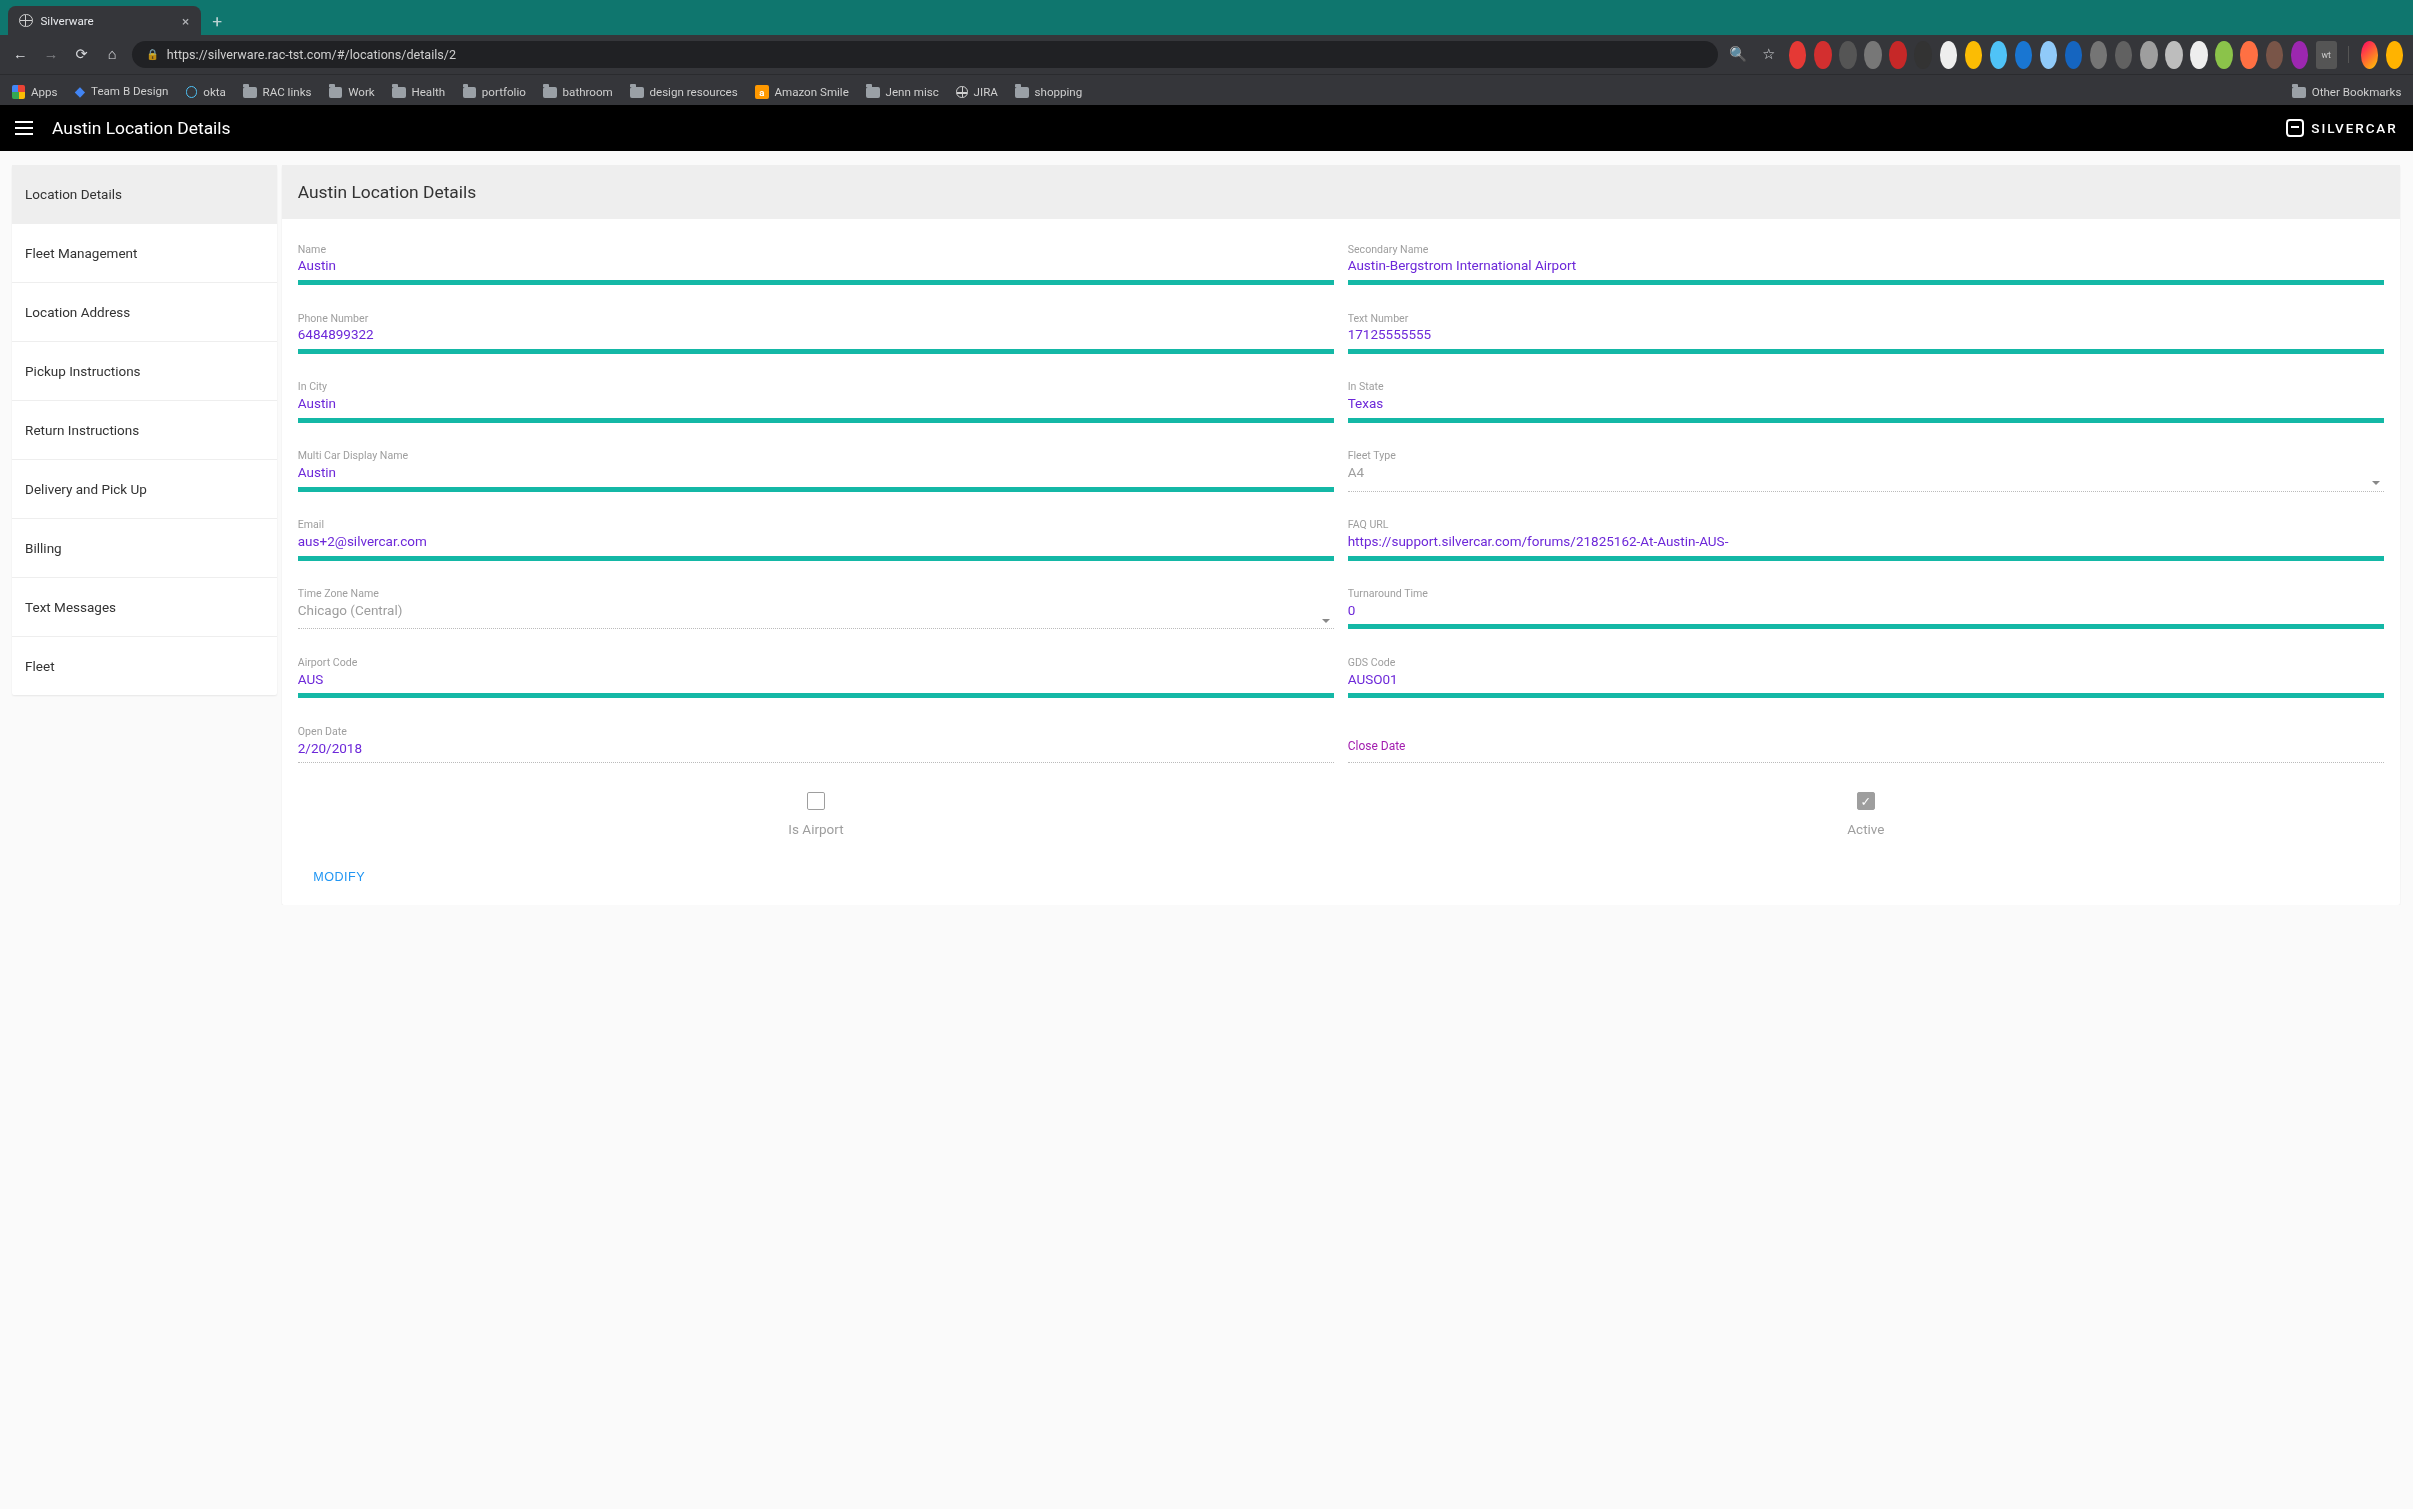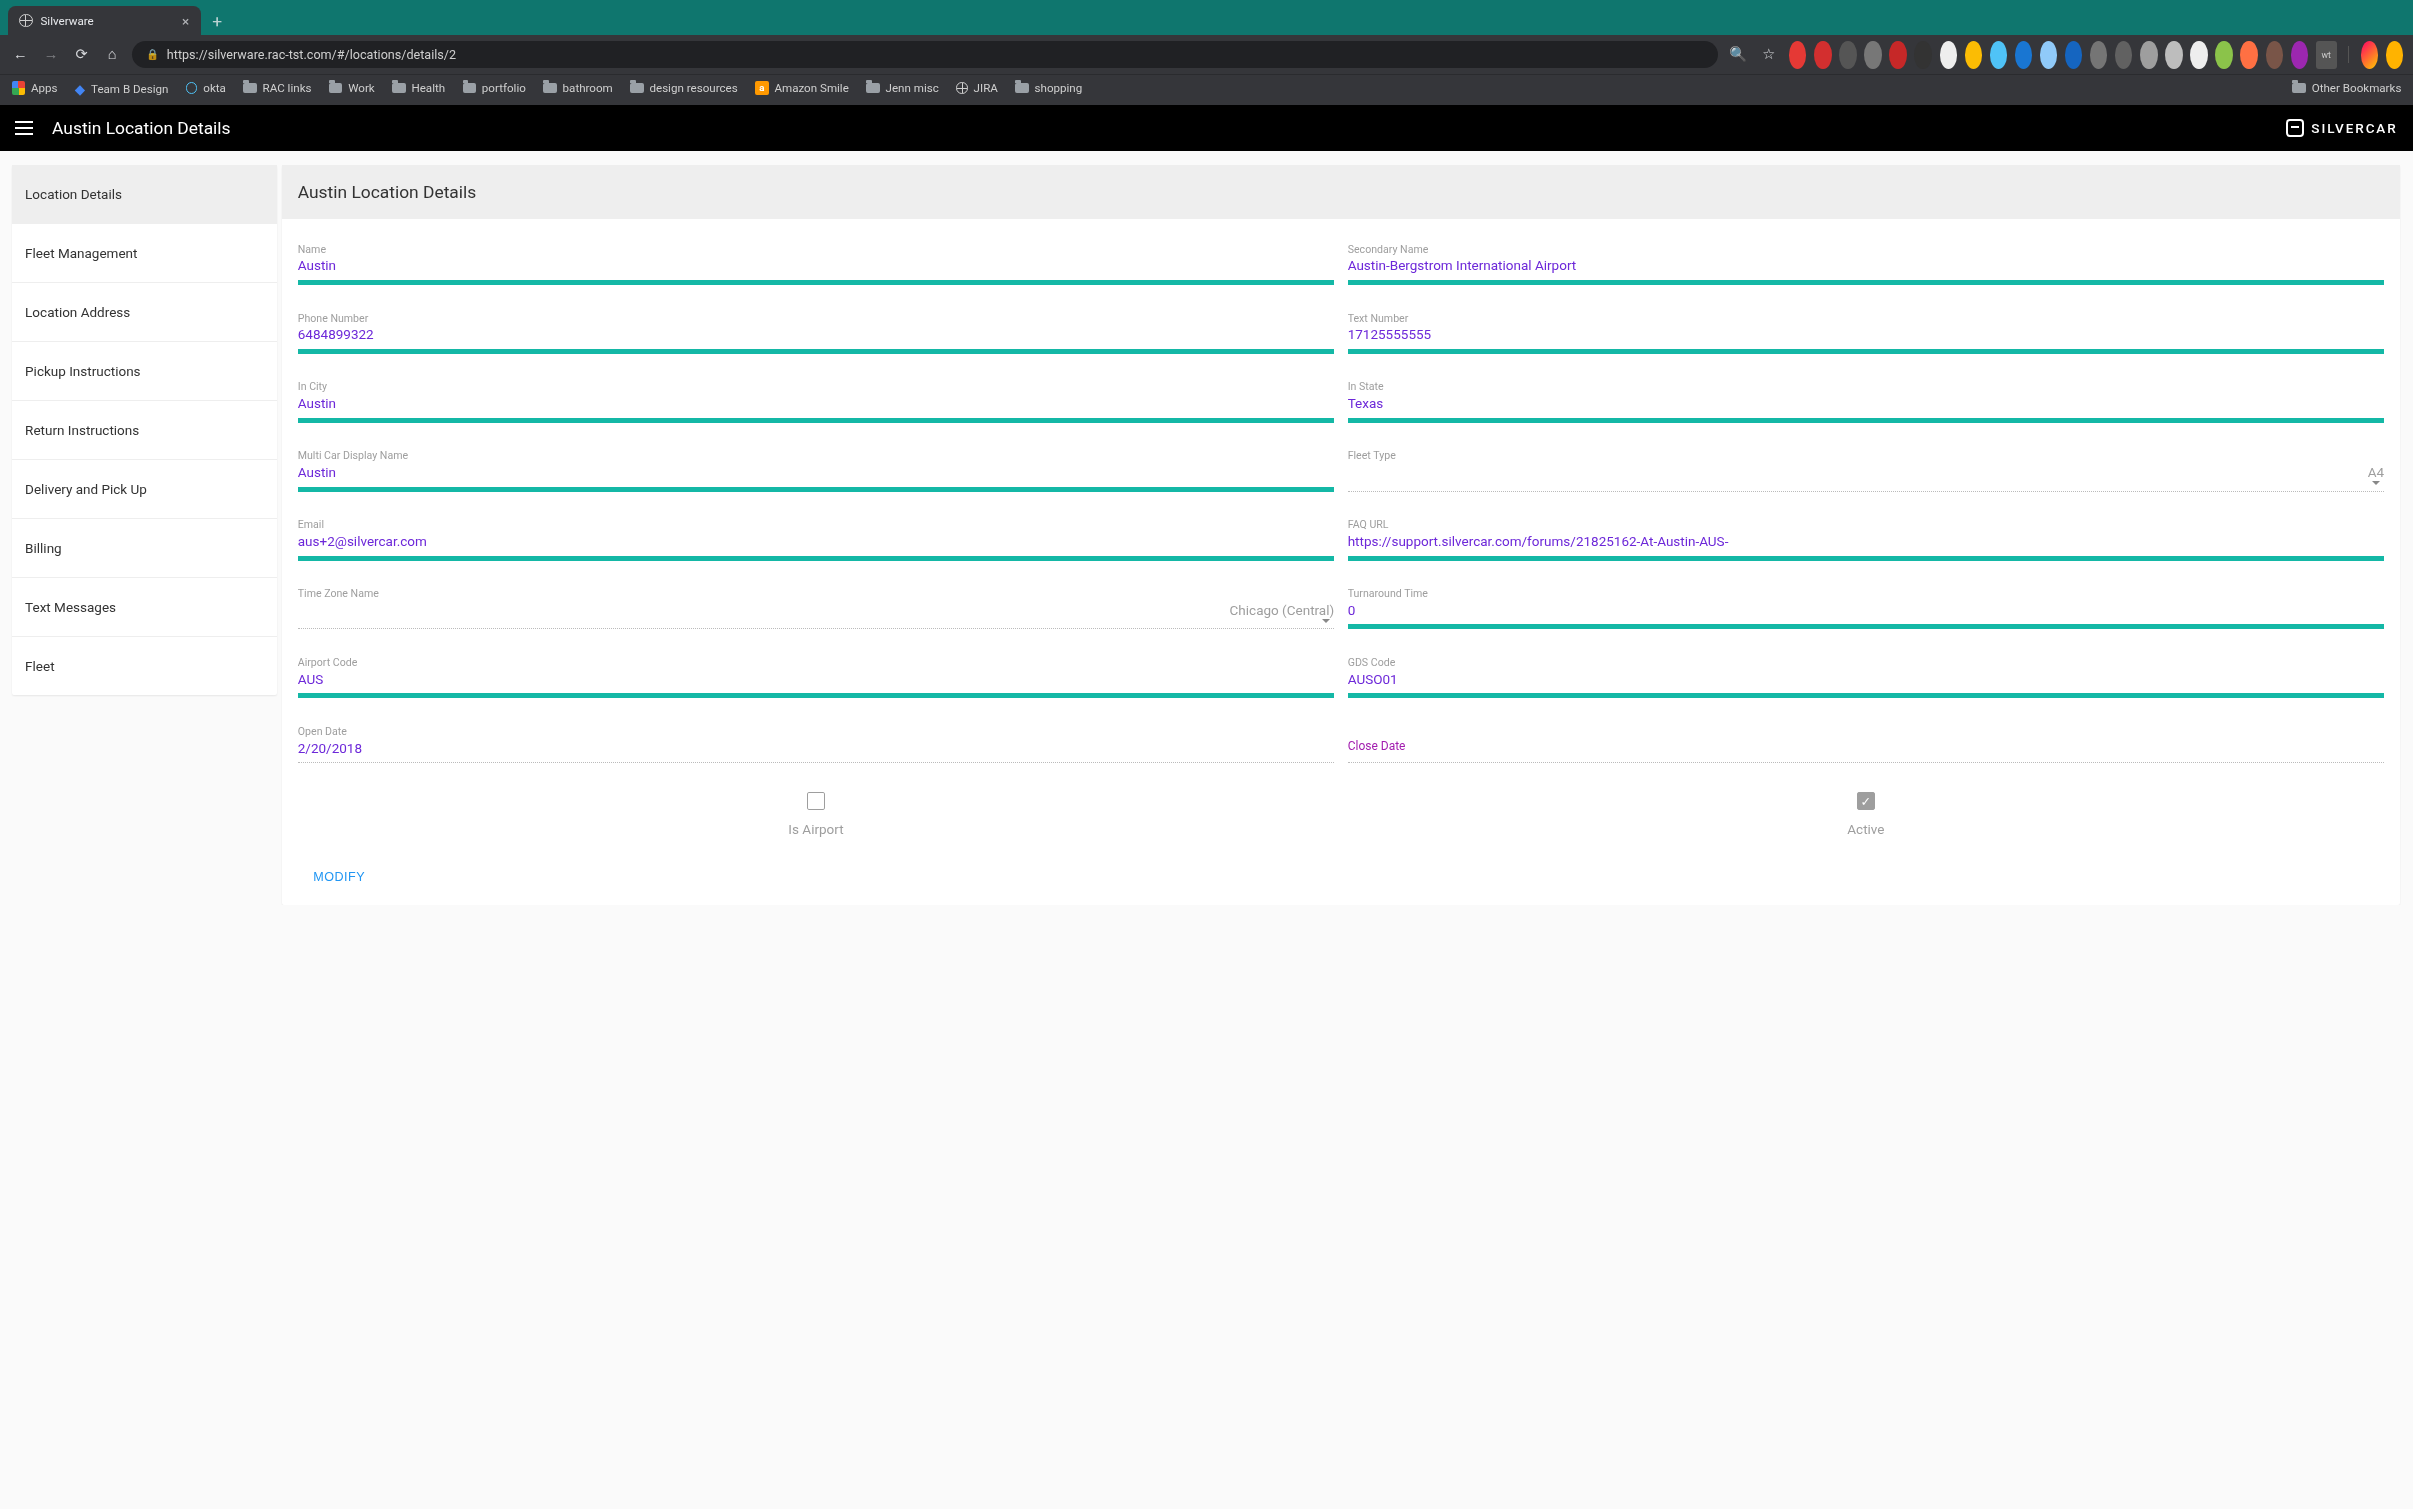--- a/index.html
+++ b/index.html
@@ -12,21 +12,21 @@
     .tab .close { margin-left: auto; font-size: 13.5px; opacity: .7; }
     .newtab { color: #e8eaed; font-size: 17.4px; margin-left: 11.6px; opacity: .8; cursor: pointer; padding-bottom: 3.9px; }
 
     .omnibox-row { display: flex; align-items: center; gap: 9.7px; padding: 5.8px 9.7px; background: #35363a; height: 39px; color: #e8eaed; }
     .omnibox-row .nav-icn { width: 21px; text-align: center; font-size: 14.5px; opacity: .9; cursor: pointer; }
     .url-bar { flex: 1; display: flex; align-items: center; gap: 7.7px; background: #202124; border-radius: 19.3px; padding: 3.9px 13.5px; height: 27px; font-size: 12.6px; color: #cfcfcf; }
     .url-bar .lock { font-size: 10.6px; opacity: .8; }
     .ext-icons { display: flex; gap: 7.7px; align-items: center; }
     .ext-icons .dot { width: 17.4px; height: 28px; border-radius: 50%; display: inline-block; }
 
-    .bookmarks-row { display: flex; align-items: flex-start; gap: 17.4px; padding: 5.8px 11.6px; background: #35363a; height: 31px; font-size: 11.6px; color: #cfcfcf; border-top: 1px solid #2a2b2e; }
+    .bookmarks-row { display: flex; align-items: flex-end; gap: 17.4px; padding: 5.8px 11.6px; background: #35363a; height: 31px; font-size: 11.6px; color: #cfcfcf; border-top: 1px solid #2a2b2e; }
     .bookmarks-row .bk { display: flex; align-items: center; gap: 5.8px; white-space: nowrap; cursor: pointer; }
     .bookmarks-row .spacer { flex: 1; }
     .folder-icn { width: 13.5px; height: 10.6px; background: #9aa0a6; border-radius: 1.9px; position: relative; }
     .folder-icn::before { content: ""; position: absolute; top: -2.9px; left: 0; width: 5.8px; height: 2.9px; background: #9aa0a6; border-radius: 1px 1px 0 0; }
 
     
     .app-header { background: #000; color: #fff; height: 46px; display: flex; align-items: center; padding: 0 15.4px; gap: 19.3px; }
     .hamburger { width: 17.4px; height: 13.5px; display: flex; flex-direction: column; justify-content: space-between; cursor: pointer; }
     .hamburger span { display: block; height: 1.9px; background: #fff; }
     .app-title { font-size: 17.4px; font-weight: 400; }
@@ -43,21 +43,21 @@
 
     .content { flex: 1; background: #fff; border-radius: 1.9px; box-shadow: 0 1px 1.9px rgba(0,0,0,.08); }
     .content-header { background: #eeeeee; padding: 17.4px 15.4px; font-size: 17.4px; font-weight: 400; color: #333; }
     .form-area { padding: 9.7px 15.4px 19.3px 15.4px; }
     .form-row-full { margin-top: 9.7px; }
     .form-grid { display: grid; grid-template-columns: 1fr 1fr; column-gap: 13.5px; row-gap: 23px; }
     .field { border-bottom: 5px solid #14b8a6; padding: 3.9px 0 2.9px 0; position: relative; }
     .field.dotted { border-bottom: 1px dotted #bbb; }
     .field-label { font-size: 10.6px; color: #9e9e9e; display: block; margin-bottom: 1.9px; }
     .field-value { font-size: 13.5px; color: #6d28d9; min-height: 19.3px; display: block; }
-    .field-value.muted { color: #9e9e9e; text-align: right; }
+    .field-value.muted { color: #9e9e9e; }
     .field-placeholder { font-size: 12px; color: #a21caf; min-height: 19.3px; display: block; padding-top: 13.5px; }
     .dropdown-caret { position: absolute; right: 3.9px; bottom: 5.8px; width: 0; height: 0; border-left: 4.8px solid transparent; border-right: 4.8px solid transparent; border-top: 4.8px solid #888; }
 
     .checkbox-row { display: grid; grid-template-columns: 1fr 1fr; column-gap: 13.5px; margin-top: 29px; }
     .cb { display: flex; align-items: center; gap: 11.6px; font-size: 13.5px; color: #9e9e9e; flex-direction: column; }
     .cb-box { width: 17.4px; height: 17.4px; border: 1.9px solid #9e9e9e; border-radius: 1.9px; display: flex; align-items: center; justify-content: center; }
     .cb-box.checked { background: #9e9e9e; color: #fff; font-size: 12.6px; }
 
     .modify-row { margin-top: 29px; padding-left: 15.4px; }
     .modify-btn { color: #2196f3; font-size: 12.6px; font-weight: 500; letter-spacing: 0.5px; cursor: pointer; background: none; border: none; }

